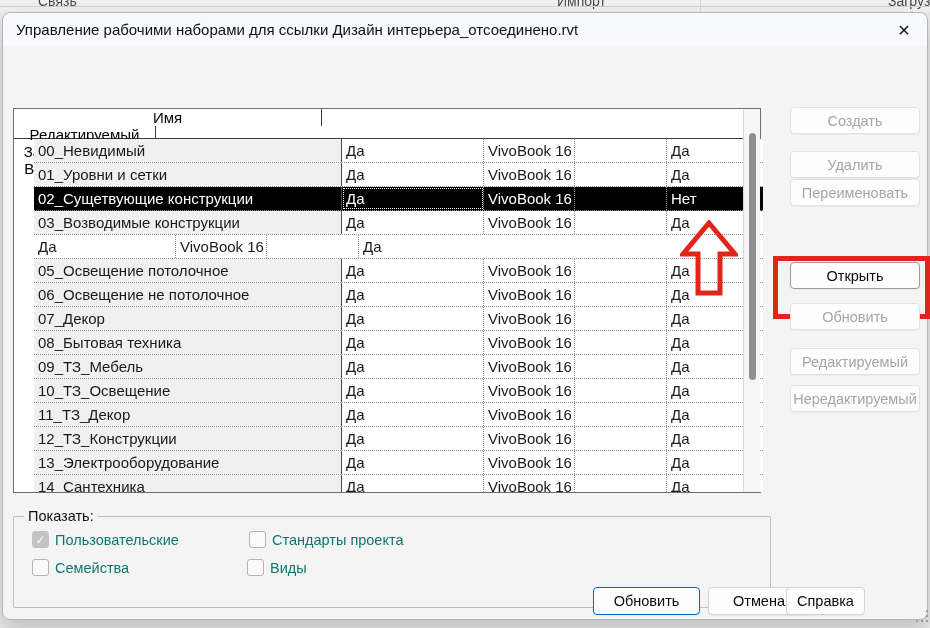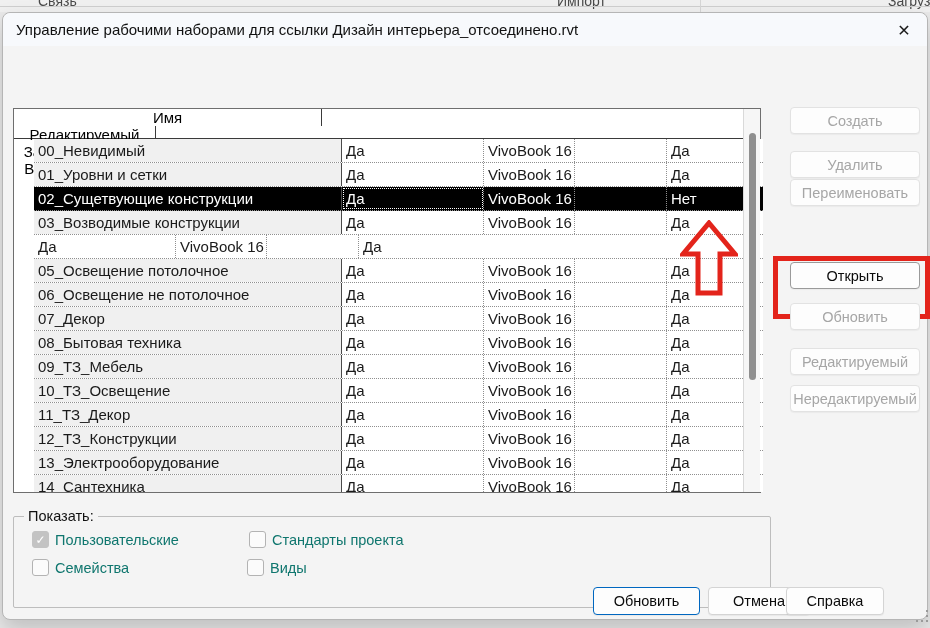--- a/index.html
+++ b/index.html
@@ -113,21 +113,21 @@
 
   
   .footbtn {
     position:absolute; top:587px; height:28px; border-radius:4px;
     background:#fdfdfd; border:1px solid #d4d4d4;
     font-family:"Liberation Sans", sans-serif; font-size:14.5px; color:#0b0b0b;
     box-shadow:0 1px 1px rgba(0,0,0,.05);
   }
   .btn-refresh { left:593px; width:107px; border:1.5px solid #0067c0; }
   .btn-cancel  { left:708px; width:102px; }
-  .btn-help    { left:786px; width:98px; }
+  .btn-help    { left:786px; width:79px; }
 
   
   .grip { position:absolute; left:917px; top:611px; width:12px; height:12px; }
   .grip i { position:absolute; width:2px; height:2px; background:#9a9a9a; }
   .grip i:nth-child(1){ left:9px; top:9px; }
   .grip i:nth-child(2){ left:9px; top:4px; }
   .grip i:nth-child(3){ left:4px; top:9px; }
   .grip i:nth-child(4){ left:9px; top:-1px; }
   .grip i:nth-child(5){ left:-1px; top:9px; }
 </style>

